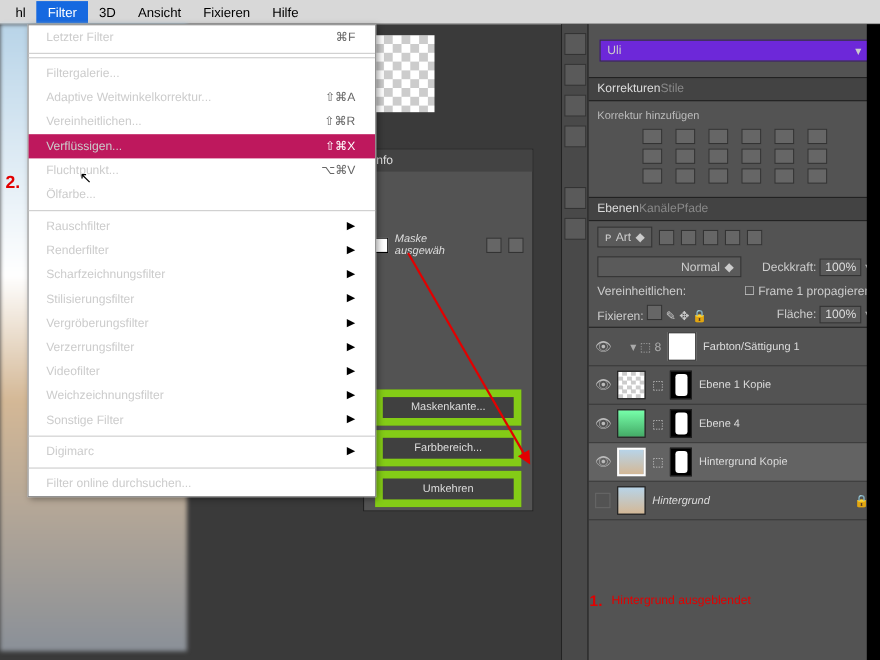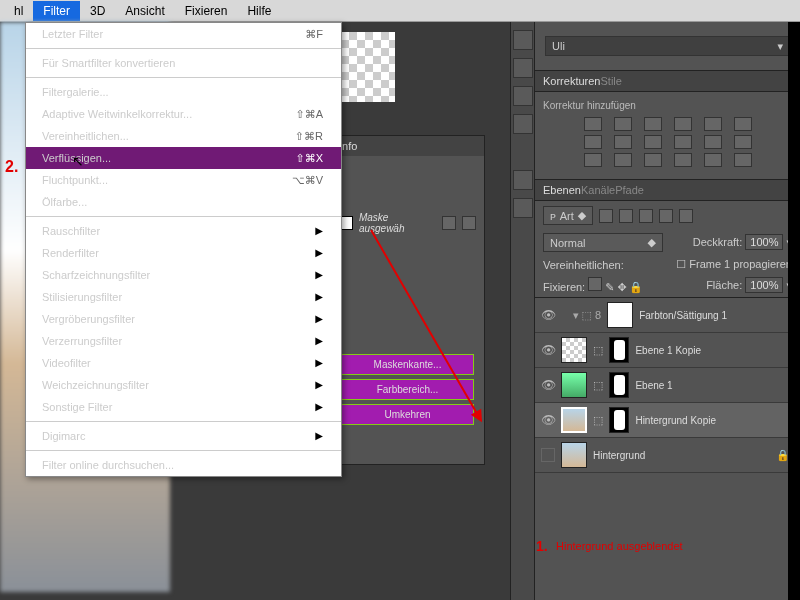--- a/index.html
+++ b/index.html
@@ -3,37 +3,37 @@
 <meta charset="utf-8">
 <style>
 *{margin:0;padding:0;box-sizing:border-box;font-family:Arial,Helvetica,sans-serif;font-size:11px;color:#ccc;-webkit-user-select:none;user-select:none}
 body{background:#3a3a3a;width:800px;height:600px;overflow:hidden;position:relative}
 .menubar{background:#d8d8d8;height:22px;display:flex;align-items:center;padding-left:4px;border-bottom:1px solid #999}
 .mb-item{padding:3px 10px;color:#000;font-size:12px}
 .mb-active{background:#1669e0;color:#fff}
 .dropdown{position:absolute;top:22px;left:25px;width:317px;background:#fff;border:1px solid #888;box-shadow:2px 2px 6px rgba(0,0,0,.4);z-index:1000}
 .dd-item{padding:4px 18px 4px 16px;color:#000;display:flex;justify-content:space-between;align-items:center;font-size:12px;line-height:14px}
 .dd-item.disabled{color:#999}
-.dd-item.sel{background:#701a75;color:#fff}
+.dd-item.sel{background:#be185d;color:#fff}
 .dd-sep{height:1px;background:#ccc;margin:3px 0}
 .dd-short{color:#666;font-size:11px}
 .dd-item.sel .dd-short{color:#fff}
 .dd-sub{color:#000;font-size:10px}
 .checker{position:absolute;left:325px;top:32px;width:70px;height:70px;background:repeating-conic-gradient(#ccc 0 25%,#fff 0 50%) 0 0/16px 16px}
 .photo{position:absolute;left:0;top:22px;width:170px;height:570px;background:linear-gradient(180deg,#b8d4e8 0%,#fff 40%,#d4b896 60%,#8a9098 100%);filter:blur(2px)}
 .info-panel{position:absolute;left:330px;top:135px;width:155px;height:330px;background:#535353;border:1px solid #222}
 .info-tab{padding:4px 8px;background:#434343;color:#ddd;font-size:11px}
 .mask-row{display:flex;align-items:center;padding:6px 8px;gap:6px}
 .mask-box{width:14px;height:14px;background:#fff;border:1px solid #000}
-.info-btn{background:#a21caf;color:#ddd;border:1px solid #84cc16;padding:4px 0;margin:4px 10px;text-align:center;font-size:10px}
+.info-btn{background:#404040;color:#ddd;border:7px solid #84cc16;padding:4px 0;margin:4px 10px;text-align:center;font-size:10px}
 .right-col{position:absolute;right:0;top:22px;width:290px;bottom:0;background:#535353;border-left:1px solid #222}
 .right-inner{margin-left:24px}
 .rc-toolcol{position:absolute;left:0;top:0;width:24px;bottom:0;background:#494949;border-right:1px solid #222}
 .rc-ico{width:20px;height:20px;margin:8px 2px;background:#5a5a5a;border:1px solid #333}
-.user-drop{margin:14px 10px;height:20px;background:#404040;border:1px solid #333;display:flex;align-items:center;padding:0 6px;justify-content:space-between}
+.user-drop{margin:14px 10px;height:20px;background:#6d28d9;border:1px solid #333;display:flex;align-items:center;padding:0 6px;justify-content:space-between}
 .panel-hd{background:#434343;padding:4px 8px;display:flex;border-top:1px solid #222;border-bottom:1px solid #222}
 .panel-tab{color:#ddd;font-size:11px}
 .panel-tab.inactive{color:#888}
 .adj-body{padding:8px}
 .adj-title{color:#bbb;font-size:10px;margin-bottom:6px}
 .adj-row{display:flex;gap:12px;justify-content:center;margin:4px 0}
 .adj-ico{width:18px;height:14px;background:#666;border:1px solid #333}
 .layers-top{padding:5px 8px;display:flex;align-items:center;gap:6px}
 .sel-box{background:#5a5a5a;border:1px solid #333;padding:2px 6px;display:flex;align-items:center;gap:4px;font-size:10px}
 .lyr-ico{width:14px;height:14px;background:#666;border:1px solid #333}
@@ -73,23 +73,20 @@
   <span class="mb-item">Fixieren</span>
   <span class="mb-item">Hilfe</span>
 </div>
 
 <div class="dropdown">
   <div class="dd-item disabled">
       <span>Letzter Filter</span>
       <span class="dd-short">⌘F</span>
     </div>
   <div class="dd-sep"></div>
-  <div class="dd-item">
-      <span>Für Smartfilter konvertieren</span>
-    </div>
   <div class="dd-sep"></div>
   <div class="dd-item">
       <span>Filtergalerie...</span>
       <span class="dd-short"></span>
     </div>
   <div class="dd-item">
       <span>Adaptive Weitwinkelkorrektur...</span>
       <span class="dd-short">⇧⌘A</span>
     </div>
   <div class="dd-item">
@@ -232,21 +229,21 @@
           <span>Art</span>
           <span>◆</span>
         </div>
       <div class="lyr-ico"></div>
       <div class="lyr-ico"></div>
       <div class="lyr-ico"></div>
       <div class="lyr-ico"></div>
       <div class="lyr-ico"></div>
     </div>
     <div class="opa-row">
-      <div class="sel-box" style="width:120px;justify-content:space-between">
+      <div class="sel-box" style="width:131px;justify-content:flex-end">
           <span>Normal</span>
           <span>◆</span>
         </div>
       <span><span>Deckkraft:</span> <span class="pct">100%</span> ▾</span>
     </div>
     <div class="opa-row" style="color:#777">
       <span>Vereinheitlichen:</span>
       <span>☐ <span>Frame 1 propagieren</span></span>
     </div>
     <div class="opa-row">
@@ -267,33 +264,33 @@
         <div class="thumb th-chk"></div>
         <span>⬚</span>
         <div class="th-mask"></div>
         <span class="lname">Ebene 1 Kopie</span>
       </div>
       <div class="layer">
         <span class="eye">👁</span>
         <div class="thumb th-chk" style="background:linear-gradient(#7fa,#4a6)"></div>
         <span>⬚</span>
         <div class="th-mask"></div>
-        <span class="lname">Ebene 1</span>
+        <span class="lname">Ebene 4</span>
       </div>
       <div class="layer sel">
         <span class="eye">👁</span>
         <div class="thumb th-img" style="border:2px solid #fff"></div>
         <span>⬚</span>
         <div class="th-mask"></div>
         <span class="lname">Hintergrund Kopie</span>
       </div>
       <div class="layer">
         <span class="eye" style="width:14px;height:14px;border:1px solid #666"></span>
         <div class="thumb th-img"></div>
-        <span class="lname" style="">Hintergrund</span>
+        <span class="lname" style="font-style:italic">Hintergrund</span>
         <span class="lock">🔒</span>
       </div>
     </div>
   </div>
 </div>
 
 <div class="dark-side"></div>
 
 <div class="arrow"></div>
 <div class="anno2">2.</div>

